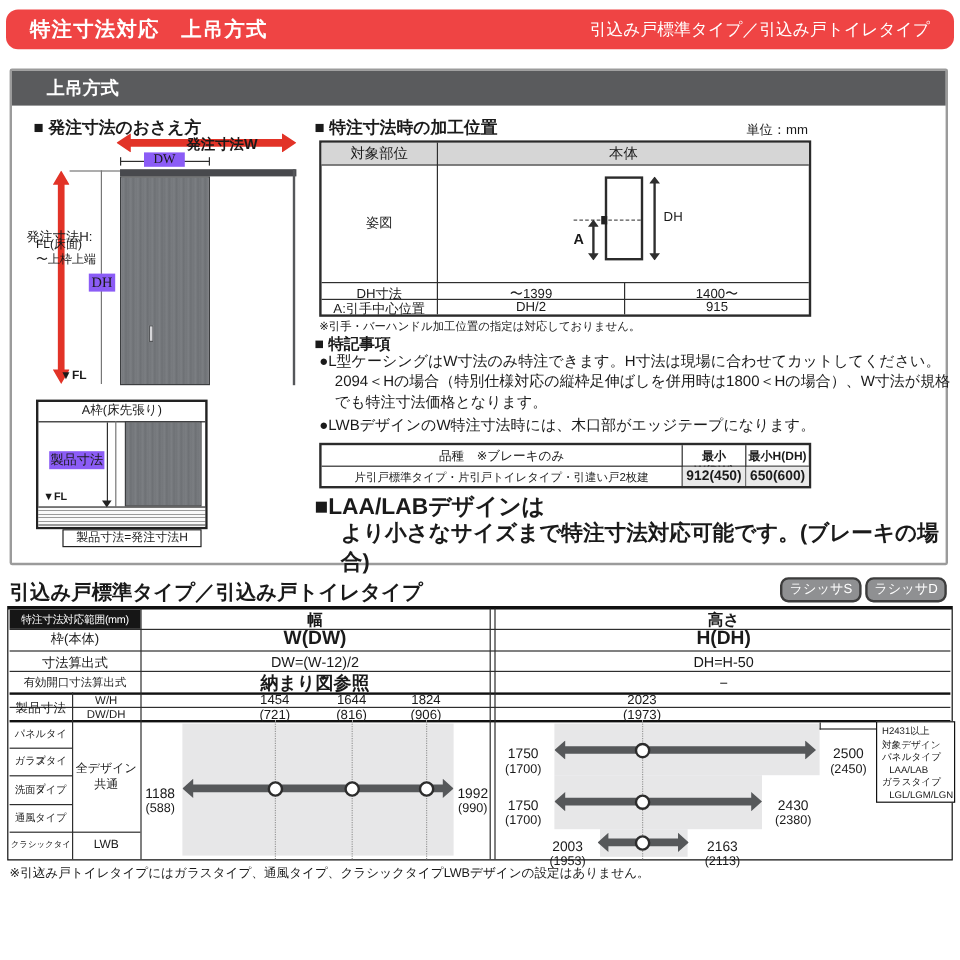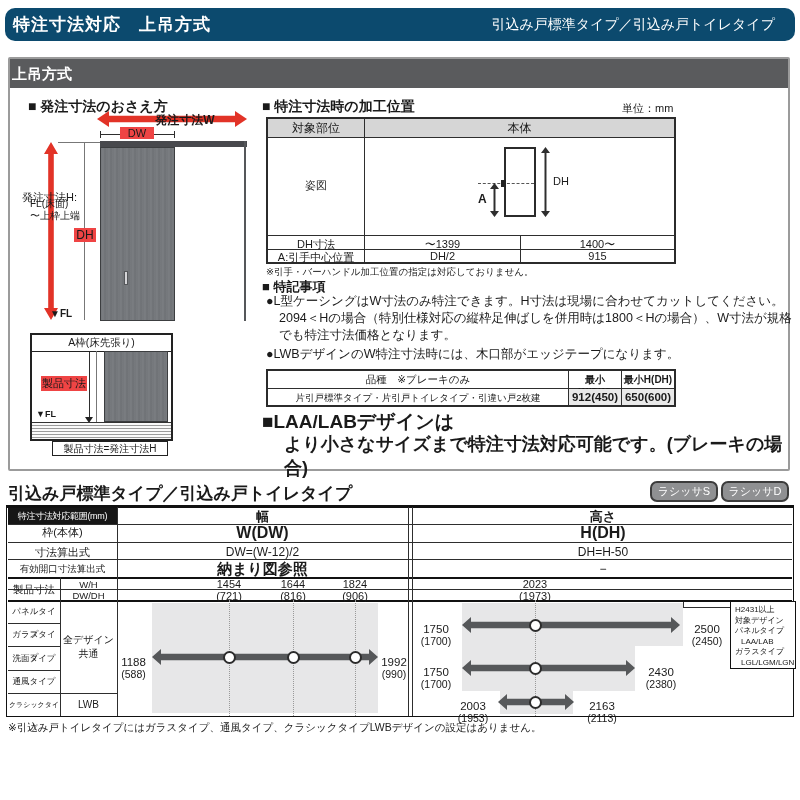--- a/index.html
+++ b/index.html
@@ -1,41 +1,41 @@
 <!DOCTYPE html>
 <html><head>
 <meta charset="utf-8">
 <style>
   html,body{margin:0;padding:0;background:#fff;}
   .page{position:relative;width:800px;height:800px;background:#ffffff;
         font-family:"Liberation Sans","DejaVu Sans",sans-serif;color:#1a1a1a;overflow:hidden;}
   .ab{position:absolute;box-sizing:border-box;}
   .tc{text-align:center;}
   
-  .hdr{background:#0c4a6e;border-radius:10px;display:flex;align-items:center;justify-content:space-between;padding:0 20px 0 8px;}
+  .hdr{background:#ef4444;border-radius:10px;display:flex;align-items:center;justify-content:space-between;padding:0 20px 0 20px;}
   .hdr-l{color:#fff;font-weight:bold;font-size:17px;letter-spacing:1px;}
   .hdr-r{color:#fff;font-size:14px;}
   
   .s1box{border:2px solid #9b9b9b;border-radius:2px;background:#fff;}
-  .s1title{background:#5a5b5d;color:#fff;font-weight:bold;font-size:15px;line-height:29px;padding-left:2px;}
+  .s1title{background:#5a5b5d;color:#fff;font-weight:bold;font-size:15px;line-height:29px;padding-left:29px;}
   .h2{font-weight:bold;font-size:14px;}
   .h3{font-weight:bold;font-size:13px;}
   .ln{background:#2e2e2e;}
   .gln{background:#777;}
   
   .arh{background:#e23327;clip-path:polygon(0 50%,12px 0,12px 30%,calc(100% - 12px) 30%,calc(100% - 12px) 0,100% 50%,calc(100% - 12px) 100%,calc(100% - 12px) 70%,12px 70%,12px 100%);}
   .arv{background:#e23327;clip-path:polygon(50% 0,100% 12px,70% 12px,70% calc(100% - 12px),100% calc(100% - 12px),50% 100%,0 calc(100% - 12px),30% calc(100% - 12px),30% 12px,0 12px);}
   .agh{background:#56585a;clip-path:polygon(0 50%,9px 0,9px 30%,calc(100% - 9px) 30%,calc(100% - 9px) 0,100% 50%,calc(100% - 9px) 100%,calc(100% - 9px) 70%,9px 70%,9px 100%);}
   .atv{background:#2e2e2e;clip-path:polygon(50% 0,100% 6px,61% 6px,61% calc(100% - 6px),100% calc(100% - 6px),50% 100%,0 calc(100% - 6px),39% calc(100% - 6px),39% 6px,0 6px);}
   .circ{width:13px;height:13px;border:2px solid #2c2c2c;border-radius:50%;background:#fff;}
   .dotv{border-left:1px dotted #999;}
   .shade{background:#e7e7e8;}
   .wood{background:repeating-linear-gradient(90deg,#73767a 0px,#7b7e82 2px,#6e7175 4px,#787b7f 6px);border:1px solid #3c3e40;}
   .floor{background:repeating-linear-gradient(180deg,#fafafa 0 2px,#9b9b9b 2px 3px);border-top:1px solid #333;}
-  .wbg{background:#ef4444;}
+  .wbg{background:#8b5cf6;font-family:Liberation Serif, serif;}
   
   .tblfrm{border:2px solid #2b2b2b;background:#fff;}
   .gcell{background:#d6d6d6;}
   .btn{background:#8f9092;border:2px solid #3c3c3c;border-radius:7px;color:#fff;font-size:11px;text-align:center;line-height:17px;cursor:pointer;}
   
   .btfrm{border:1.5px solid #111;border-top-width:3px;background:#fff;}
   .blkcell{background:#161616;color:#fff;}
   .stack{display:flex;flex-direction:column;align-items:center;line-height:12px;}
   .stack .v1{font-size:11.5px;margin-top:11px;}
   .stack .v2{font-size:10.5px;}

